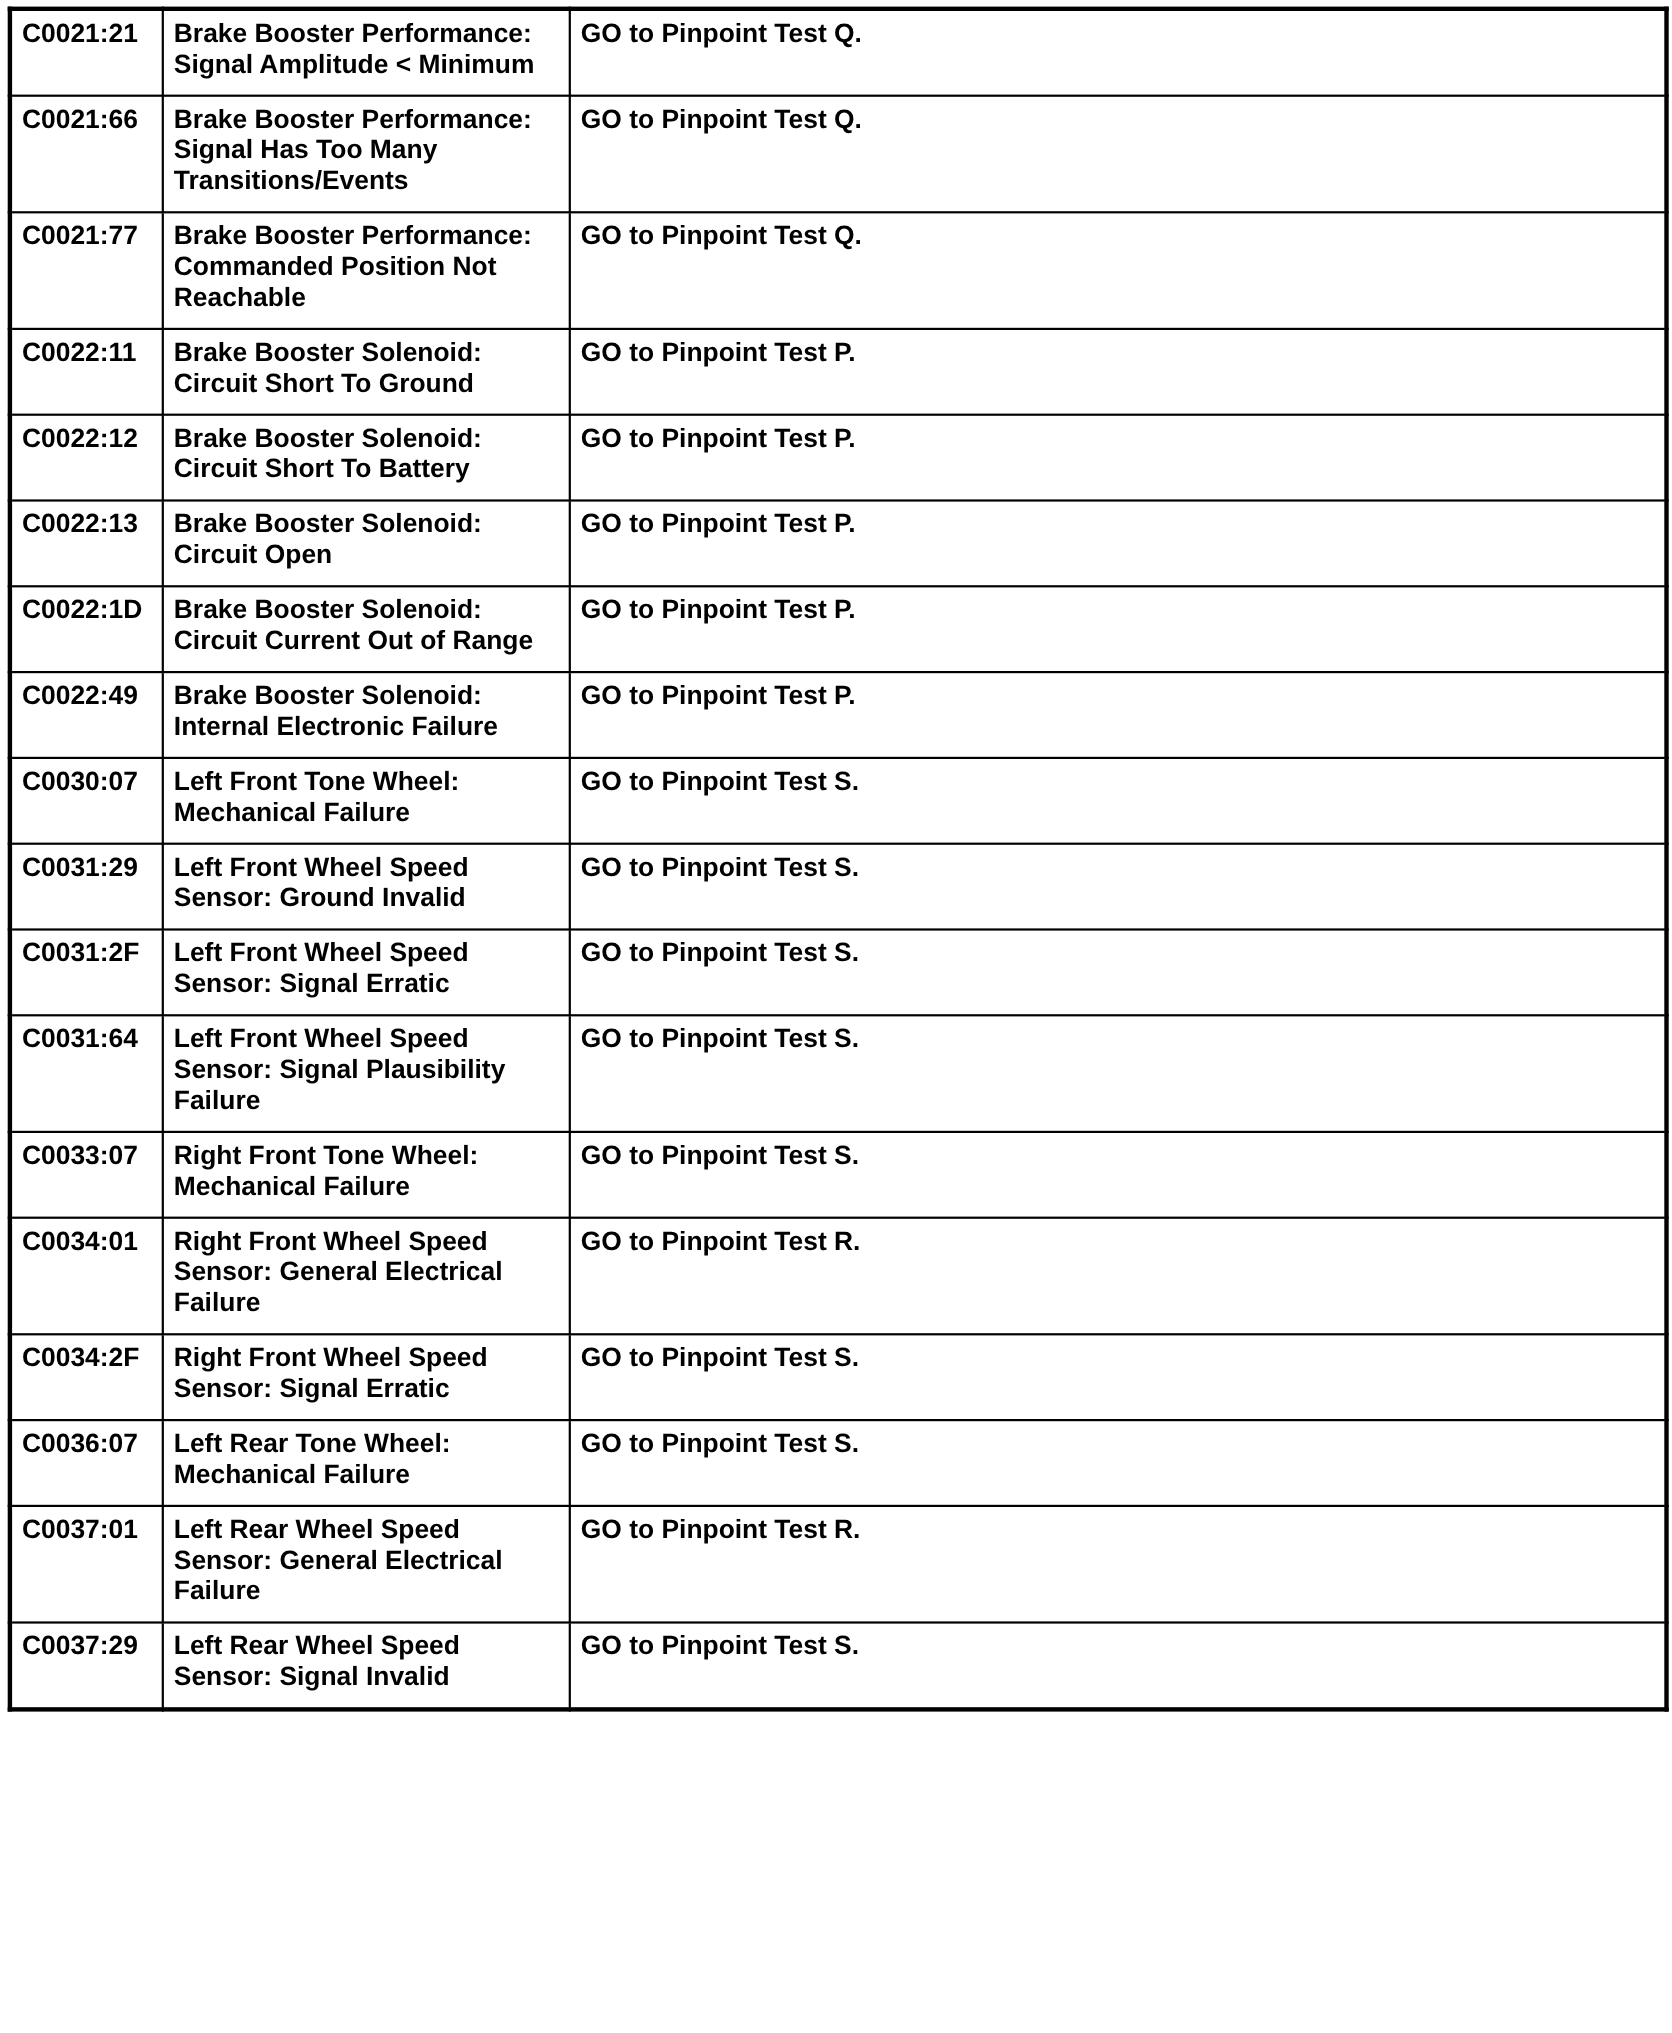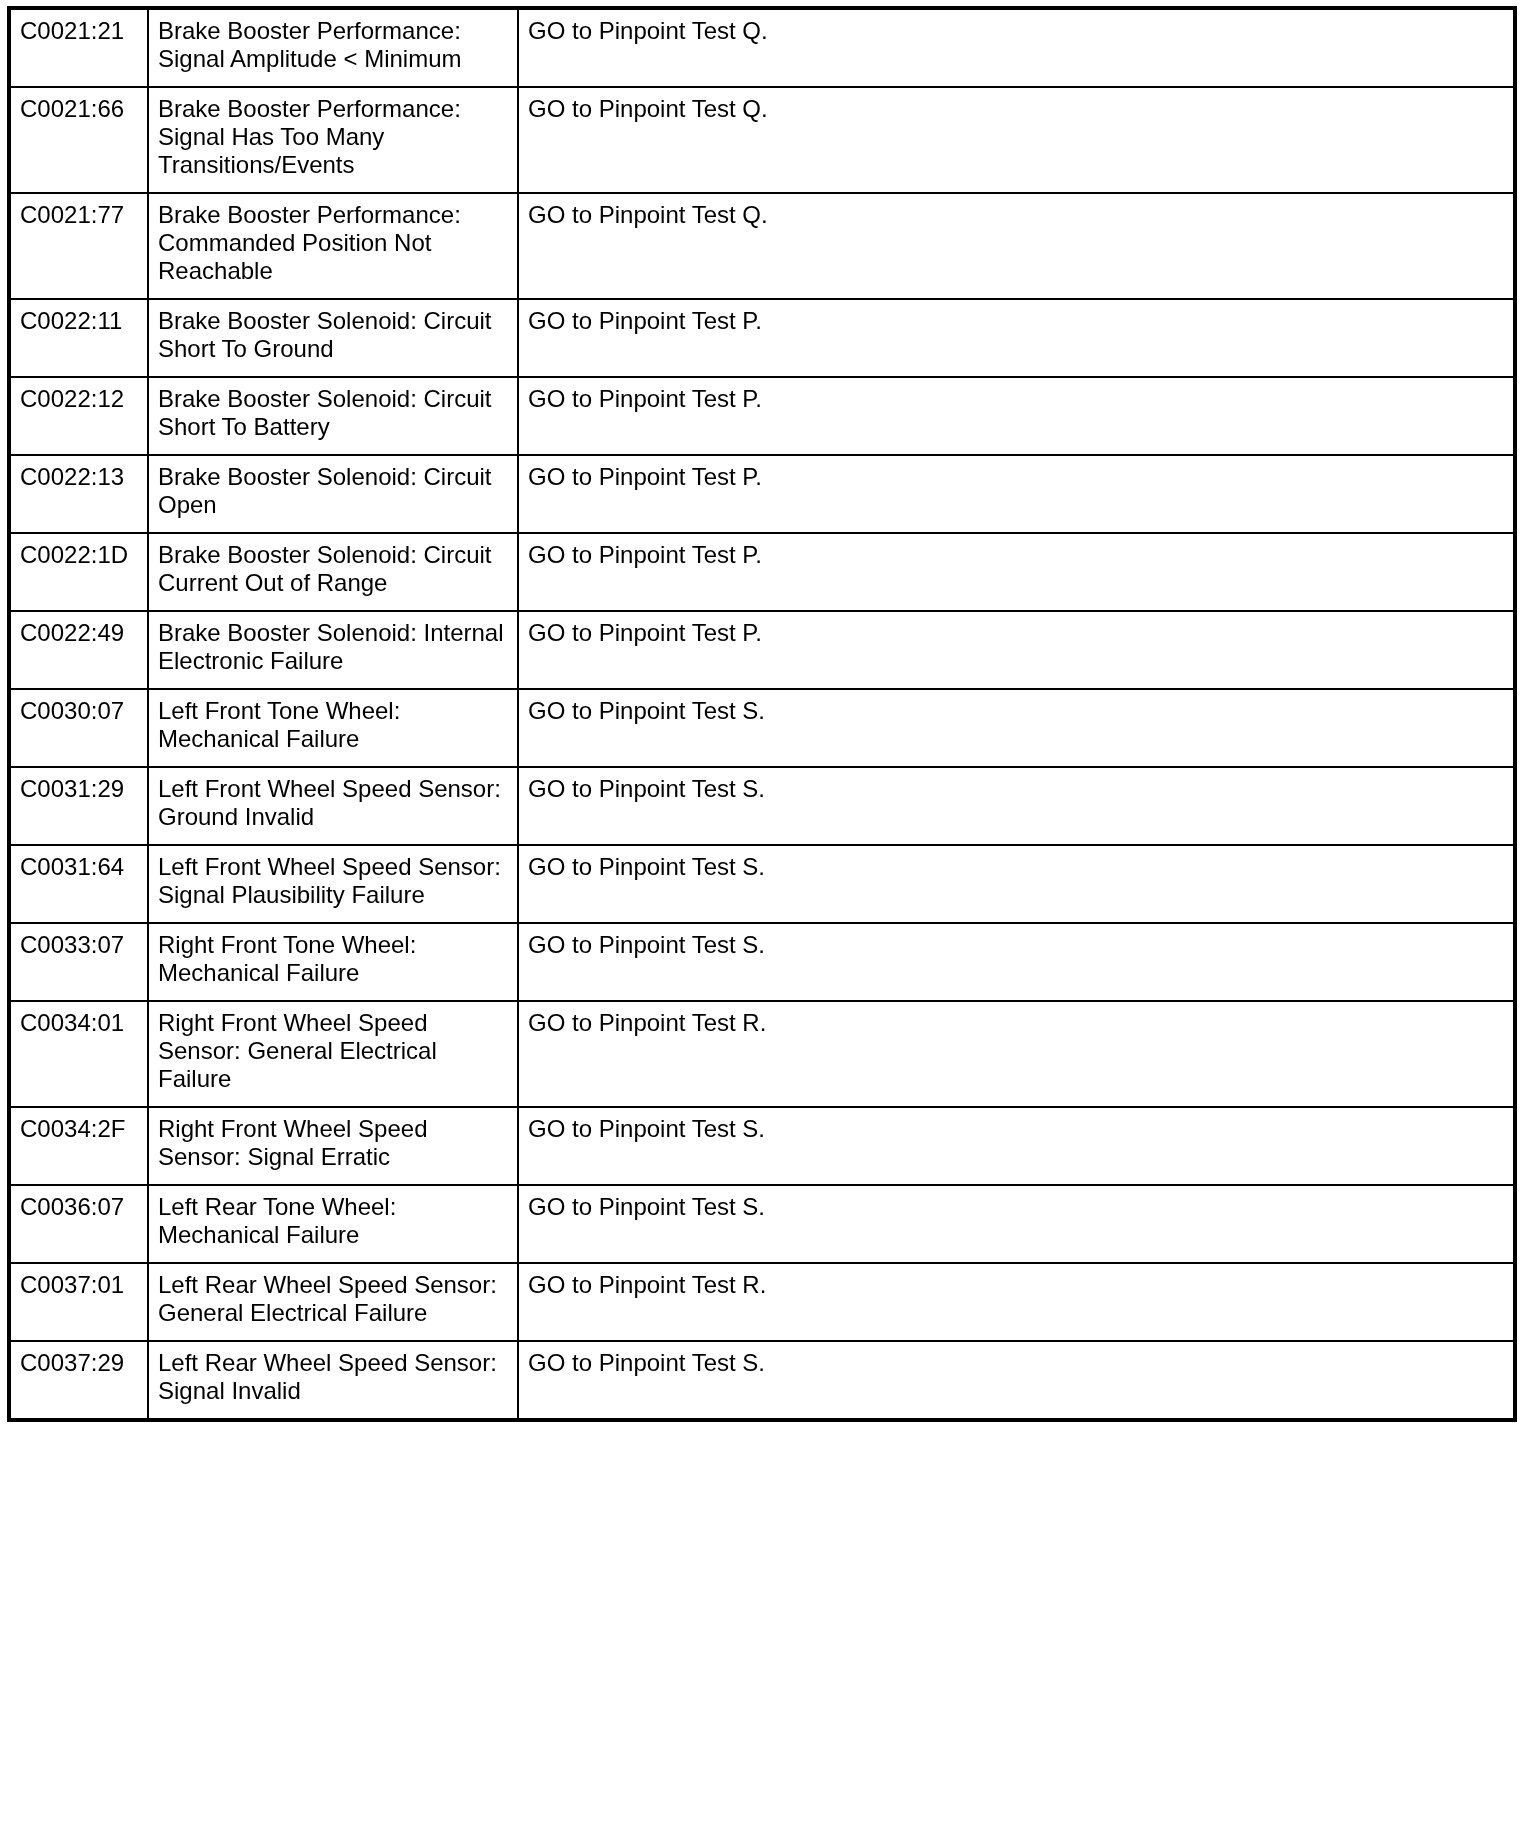--- a/index.html
+++ b/index.html
@@ -7,20 +7,21 @@
     padding: 0;
     background: #ffffff;
     font-family: "Liberation Sans", "DejaVu Sans", sans-serif;
   }
   .page {
     width: 1520px;
     height: 1848px;
     box-sizing: border-box;
     padding: 6px 7px;
     background: #ffffff;
+    font-weight: bold;
   }
   table.dtc-table {
     border-collapse: collapse;
     table-layout: fixed;
     width: 1506px;
     border: 4px solid #000000;
     color: #000000;
     font-size: 24px;
     line-height: 28px;
   }
@@ -89,20 +90,25 @@
     <td>C0030:07</td>
     <td>Left Front Tone Wheel: Mechanical Failure</td>
     <td>GO to Pinpoint Test S.</td>
   </tr>
         <tr>
     <td>C0031:29</td>
     <td>Left Front Wheel Speed Sensor: Ground Invalid</td>
     <td>GO to Pinpoint Test S.</td>
   </tr>
         <tr>
+    <td>C0031:2F</td>
+    <td>Left Front Wheel Speed Sensor: Signal Erratic</td>
+    <td>GO to Pinpoint Test S.</td>
+  </tr>
+        <tr>
     <td>C0031:64</td>
     <td>Left Front Wheel Speed Sensor: Signal Plausibility Failure</td>
     <td>GO to Pinpoint Test S.</td>
   </tr>
         <tr>
     <td>C0033:07</td>
     <td>Right Front Tone Wheel: Mechanical Failure</td>
     <td>GO to Pinpoint Test S.</td>
   </tr>
         <tr>

